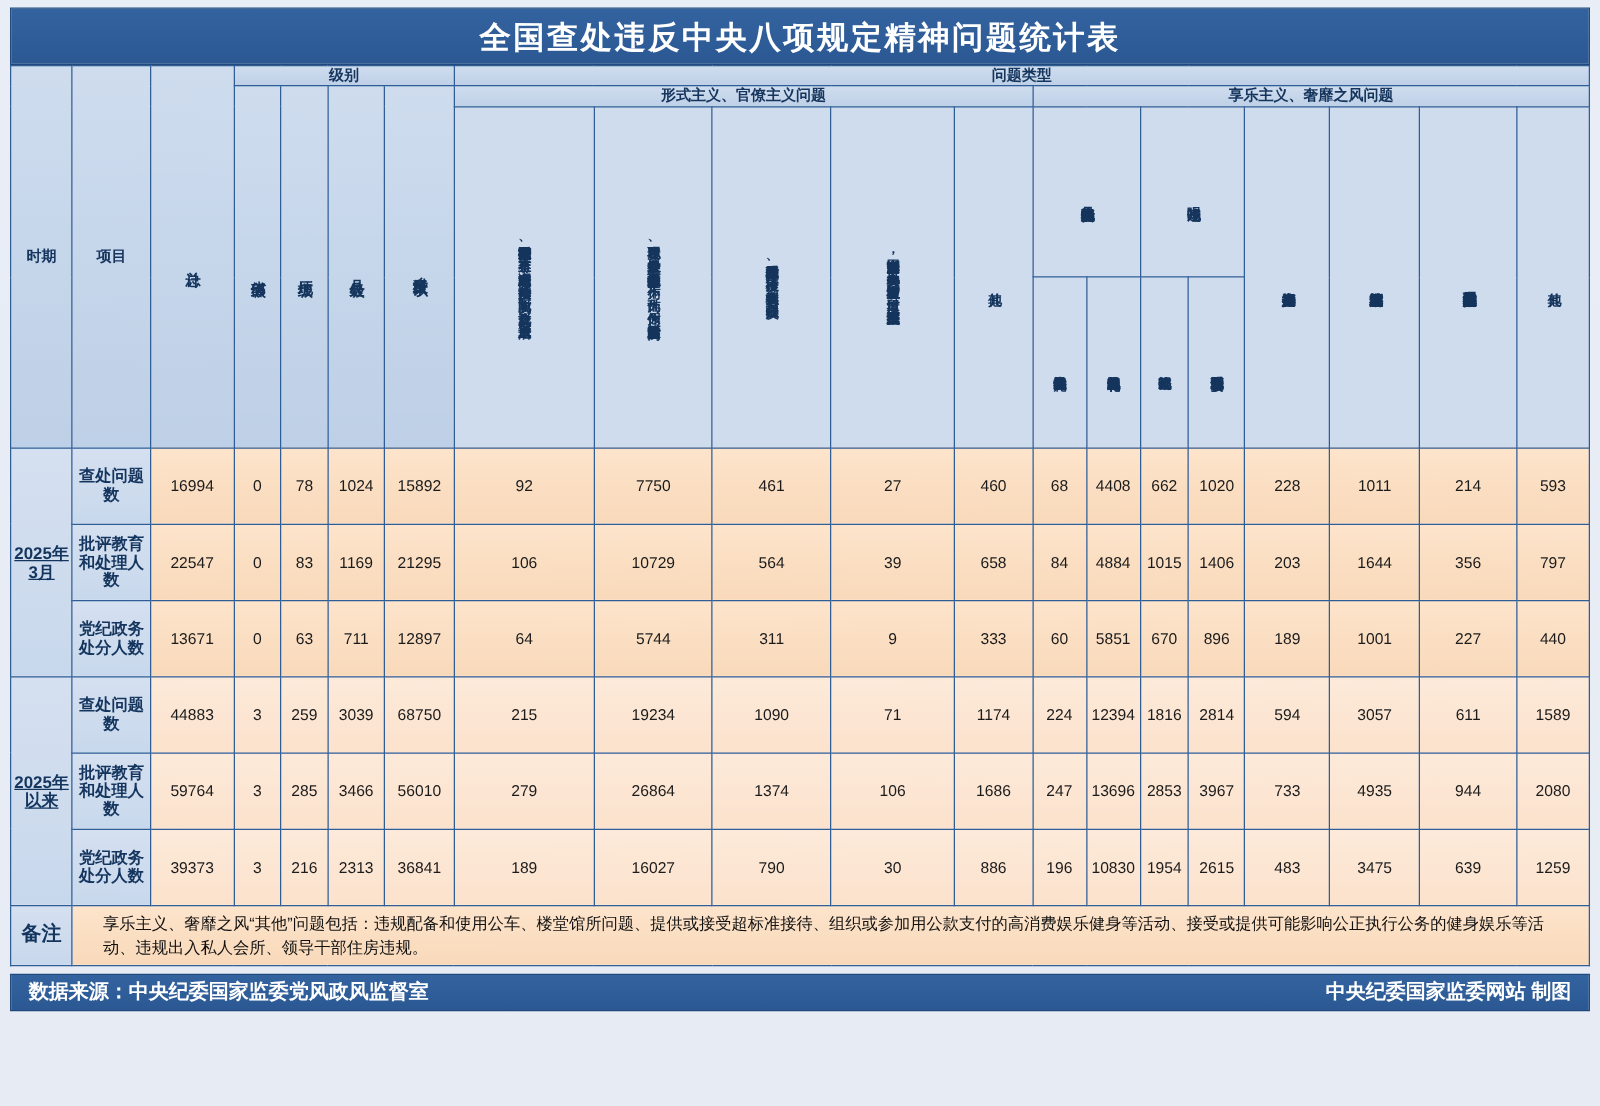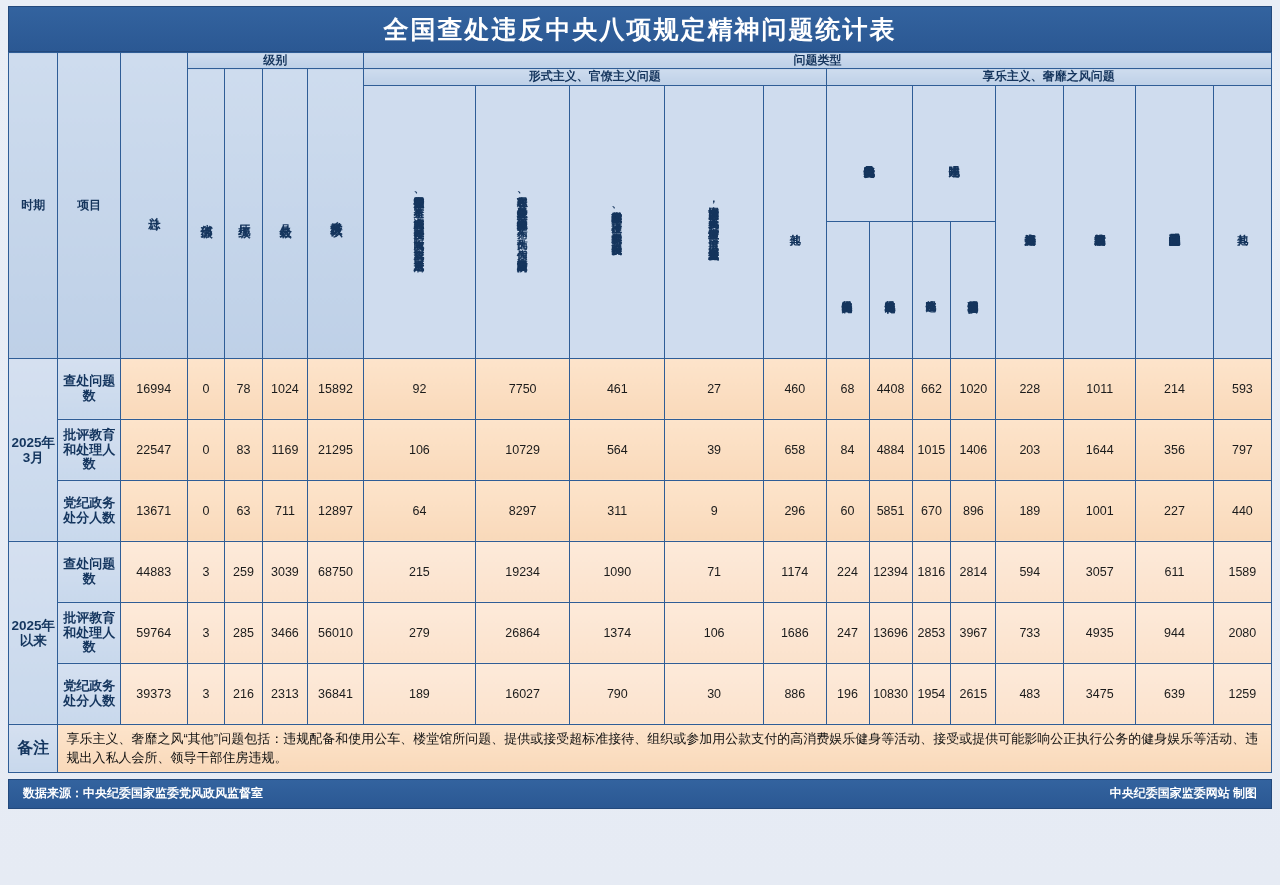--- a/index.html
+++ b/index.html
@@ -62,51 +62,51 @@
   .vt.small{font-size:11px;letter-spacing:0px;}
   .vt.tiny{font-size:10.5px;letter-spacing:0px;}
   .rowlabel{
     background:#cfdcee;
     background:linear-gradient(180deg,#d5e0f0 0%,#c8d8ec 100%);
     color:#14355e;font-weight:bold;font-size:13px;margin-left:31px;
   }
   .period{
     background:#cfdcee;
     background:linear-gradient(180deg,#d5e0f0 0%,#c8d8ec 100%);
-    color:#14355e;font-weight:bold;font-size:13.5px;
+    color:#14355e;font-weight:bold;font-size:13.5px;text-decoration:underline;
   }
   .data{
     background:#fbdfc4;
     background:linear-gradient(180deg,#fde4cb 0%,#f9d9ba 100%);
     color:#1b1b1b;font-size:12.5px;font-weight:normal;
   }
   .data.w{background:linear-gradient(180deg,#fdeada 0%,#fbe2cc 100%);}
   .note-label{
     background:#cfdcee;
     background:linear-gradient(180deg,#d5e0f0 0%,#c8d8ec 100%);
     color:#14355e;font-weight:bold;font-size:16px;
   }
   .note-body{
     background:#fbdfc4;
     background:linear-gradient(180deg,#fde4cb 0%,#f9d9ba 100%);
     text-align:left;
     font-size:13px;
     line-height:1.5;
-    padding:4px 8px;
+    padding:4px 24px;
     color:#111;
   }
   .footer{
     margin-top:6px;
     height:30px;
     background:#2e5f9e;
     background:linear-gradient(180deg,#33639f 0%,#2b5893 100%);
     border:1px solid #23497c;
     display:flex;align-items:center;justify-content:space-between;
     padding:0 14px;
-    color:#fff;font-size:12px;font-weight:bold;
+    color:#fff;font-size:16px;font-weight:bold;
     box-sizing:border-box;
   }
   .tall{height:270px;}
   .datarow td{height:58px;}
 </style>
 </head>
 <body>
 
 <div id="page">
 
@@ -272,24 +272,24 @@
         <td class="data">797</td>
       </tr>
       <tr class="datarow">
         <td class="rowlabel">党纪政务处分人数</td>
         <td class="data">13671</td>
         <td class="data">0</td>
         <td class="data">63</td>
         <td class="data">711</td>
         <td class="data">12897</td>
         <td class="data">64</td>
-        <td class="data">8297</td>
+        <td class="data">5744</td>
         <td class="data">311</td>
         <td class="data">9</td>
-        <td class="data">296</td>
+        <td class="data">333</td>
         <td class="data">60</td>
         <td class="data">5851</td>
         <td class="data">670</td>
         <td class="data">896</td>
         <td class="data">189</td>
         <td class="data">1001</td>
         <td class="data">227</td>
         <td class="data">440</td>
       </tr>
 

